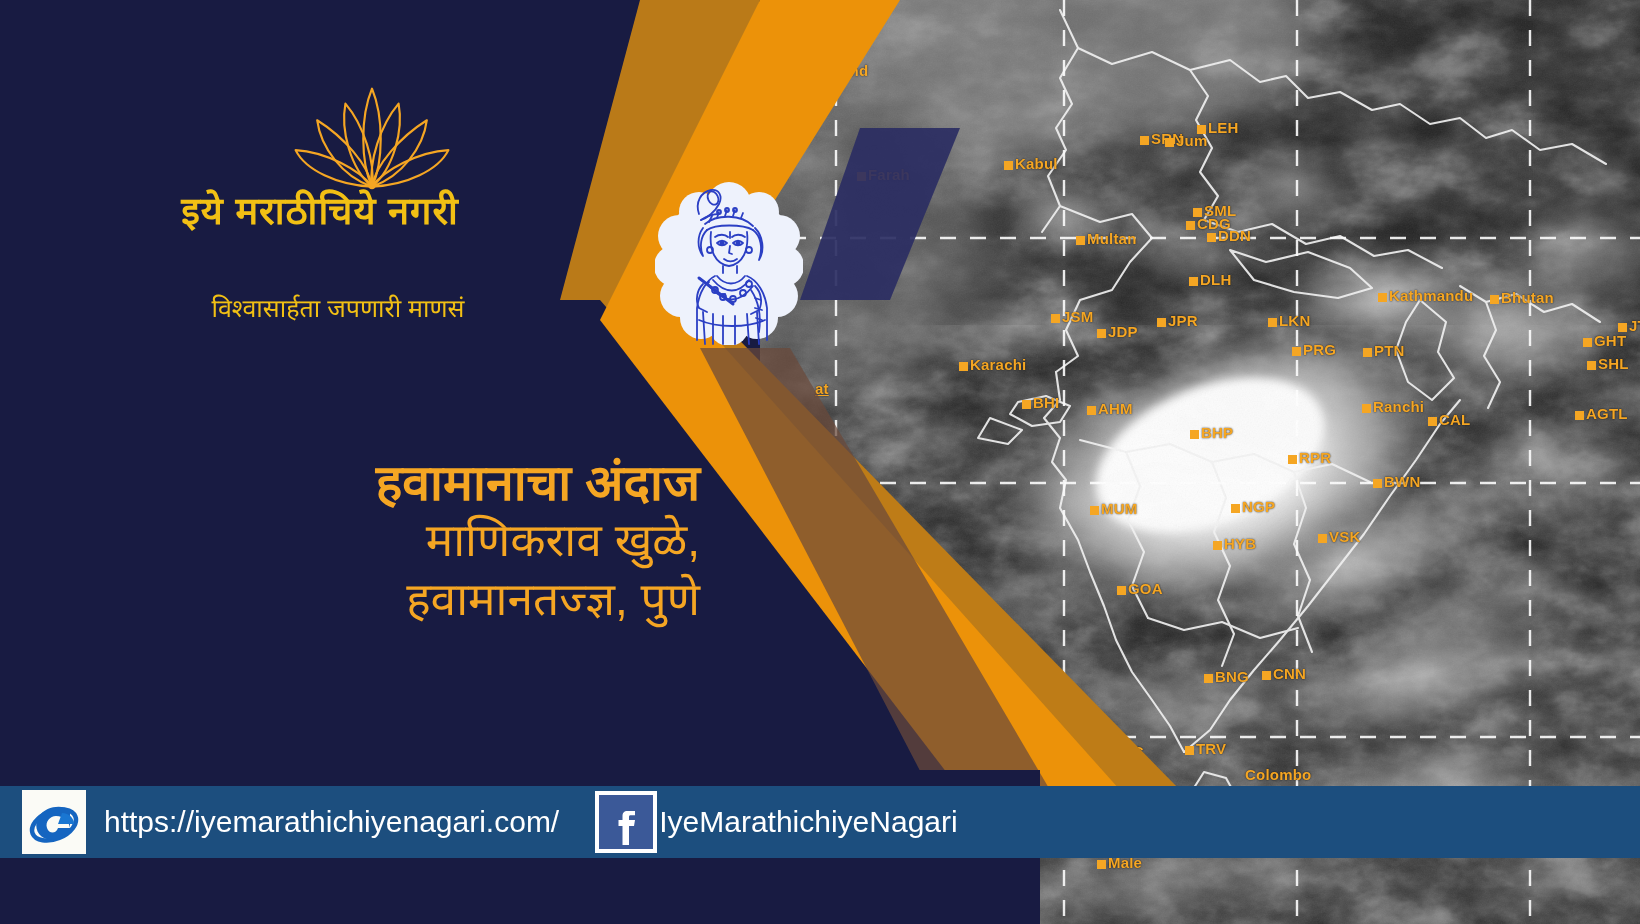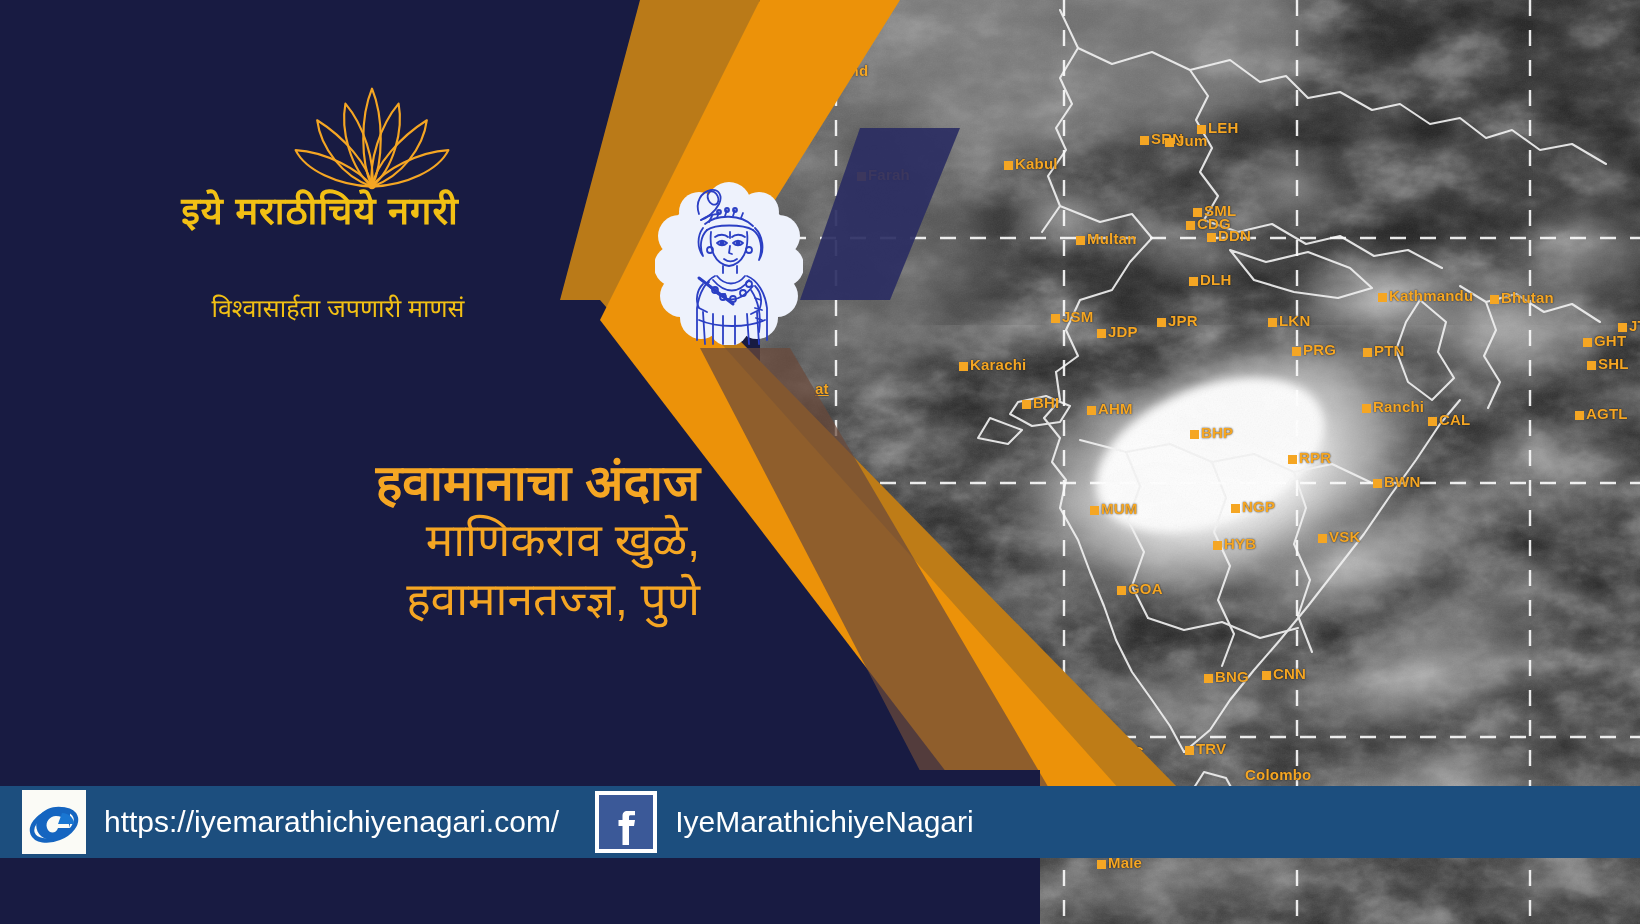--- a/index.html
+++ b/index.html
@@ -429,18 +429,18 @@
     <div class="foot-item" style="margin-left:36px;">
       <div class="icon-box fb-icon">
         <div class="fb-inner">
           <svg width="100%" height="100%" viewBox="0 0 54 54">
             <path d="M33 16 L28.5 16 C 25 16 23.5 18 23.5 21 L23.5 25 L19.5 25 L19.5 31
                      L23.5 31 L23.5 50 L30 50 L30 31 L35 31 L36 25 L30 25 L30 22
                      C 30 20.6 30.6 20.2 32 20.2 L36 20.2 L36 16 Z" fill="#FFFFFF"></path>
           </svg>
         </div>
       </div>
-      <span class="foot-text" style="margin-left:18px;">IyeMarathichiyeNagari</span>
+      <span class="foot-text" style="margin-left:2px;">IyeMarathichiyeNagari</span>
     </div>
 
   </div>
 
 </div>
 
 </body></html>

